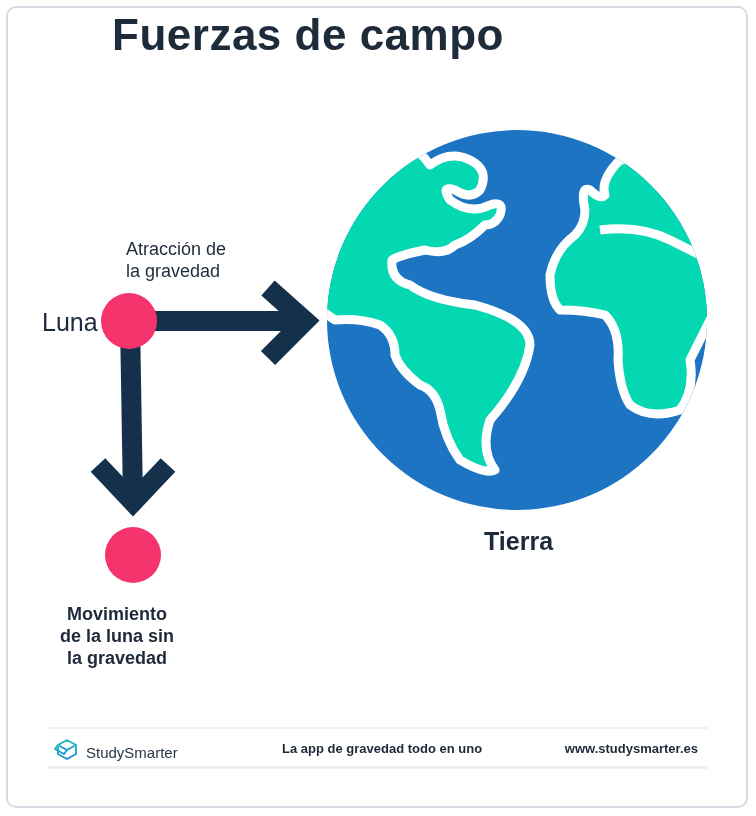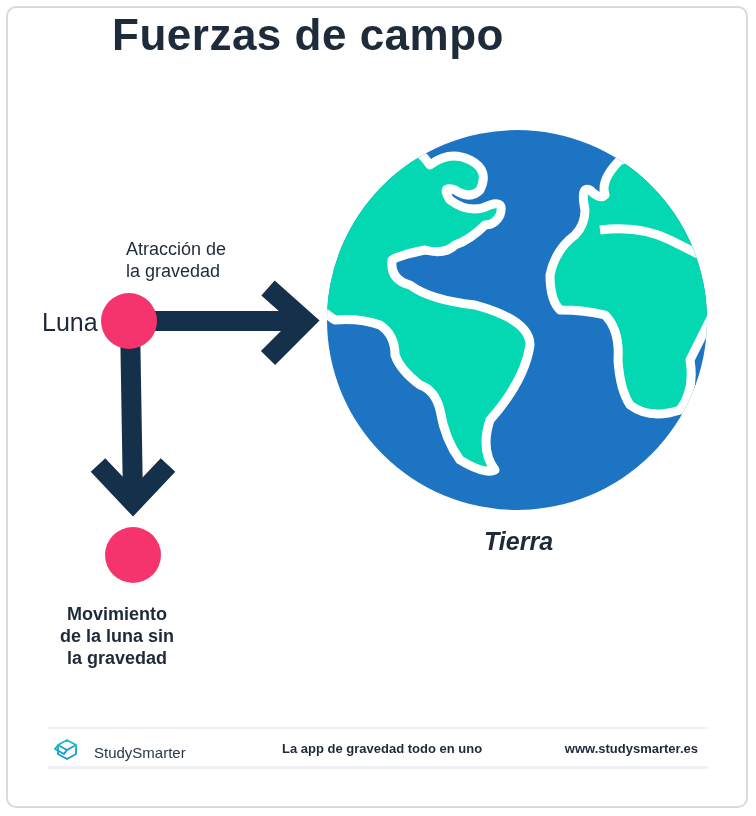--- a/index.html
+++ b/index.html
@@ -6,25 +6,25 @@
     body { width: 756px; height: 816px; position: relative; overflow: hidden;
            font-family: "Liberation Sans", "DejaVu Sans", sans-serif; color: #1e2a3a; }
     .card { position: absolute; left: 6px; top: 6px; width: 742px; height: 802px;
             border: 2px solid #d5dbe3; border-radius: 10px; box-sizing: border-box; background: #fff; }
     .title { position: absolute; left: 0; width: 616px; top: 10px; text-align: center;
              font-size: 44px; font-weight: 600; color: #1d2b3a; letter-spacing: 0.5px; }
     .label { position: absolute; color: #1e2a3a; }
     .luna { left: 22px; top: 308px; font-size: 25px; font-weight: 500; margin-left: 20px; }
     .atraccion { left: 126px; top: 238px; font-size: 18px; font-weight: 400; line-height: 22px; }
     .movimiento { left: 60px; top: 603px; font-size: 18px; font-weight: 600; line-height: 22px; text-align: center; }
-    .tierra { left: 484px; top: 527px; font-size: 25px; font-weight: 600; font-style: italic; }
+    .tierra { left: 484px; top: 527px; font-size: 25px; font-weight: 600; }
     svg.diagram { position: absolute; left: 0; top: 0; }
     .footer { position: absolute; left: 48px; top: 727px; width: 660px; height: 42px;
               border-top: 2px solid #eef0f3; border-bottom: 3px solid #eef0f3; box-sizing: border-box; }
-    .brand { position: absolute; left: 6px; top: 8px; display: flex; align-items: center; gap: 14px; }
+    .brand { position: absolute; left: 6px; top: 8px; display: flex; align-items: center; gap: 6px; }
     .brand-name { font-size: 15px; color: #283848; }
     .tagline { position: absolute; left: 234px; top: 12px; font-size: 13px; font-weight: 600; color: #1e2a3a; }
     .url { position: absolute; right: 10px; top: 12px; font-size: 13px; font-weight: 600; color: #1e2a3a; }
   </style>
 </head>
 <body>
 
 <div class="card"></div>
 
 <div class="title">Fuerzas de campo</div>

